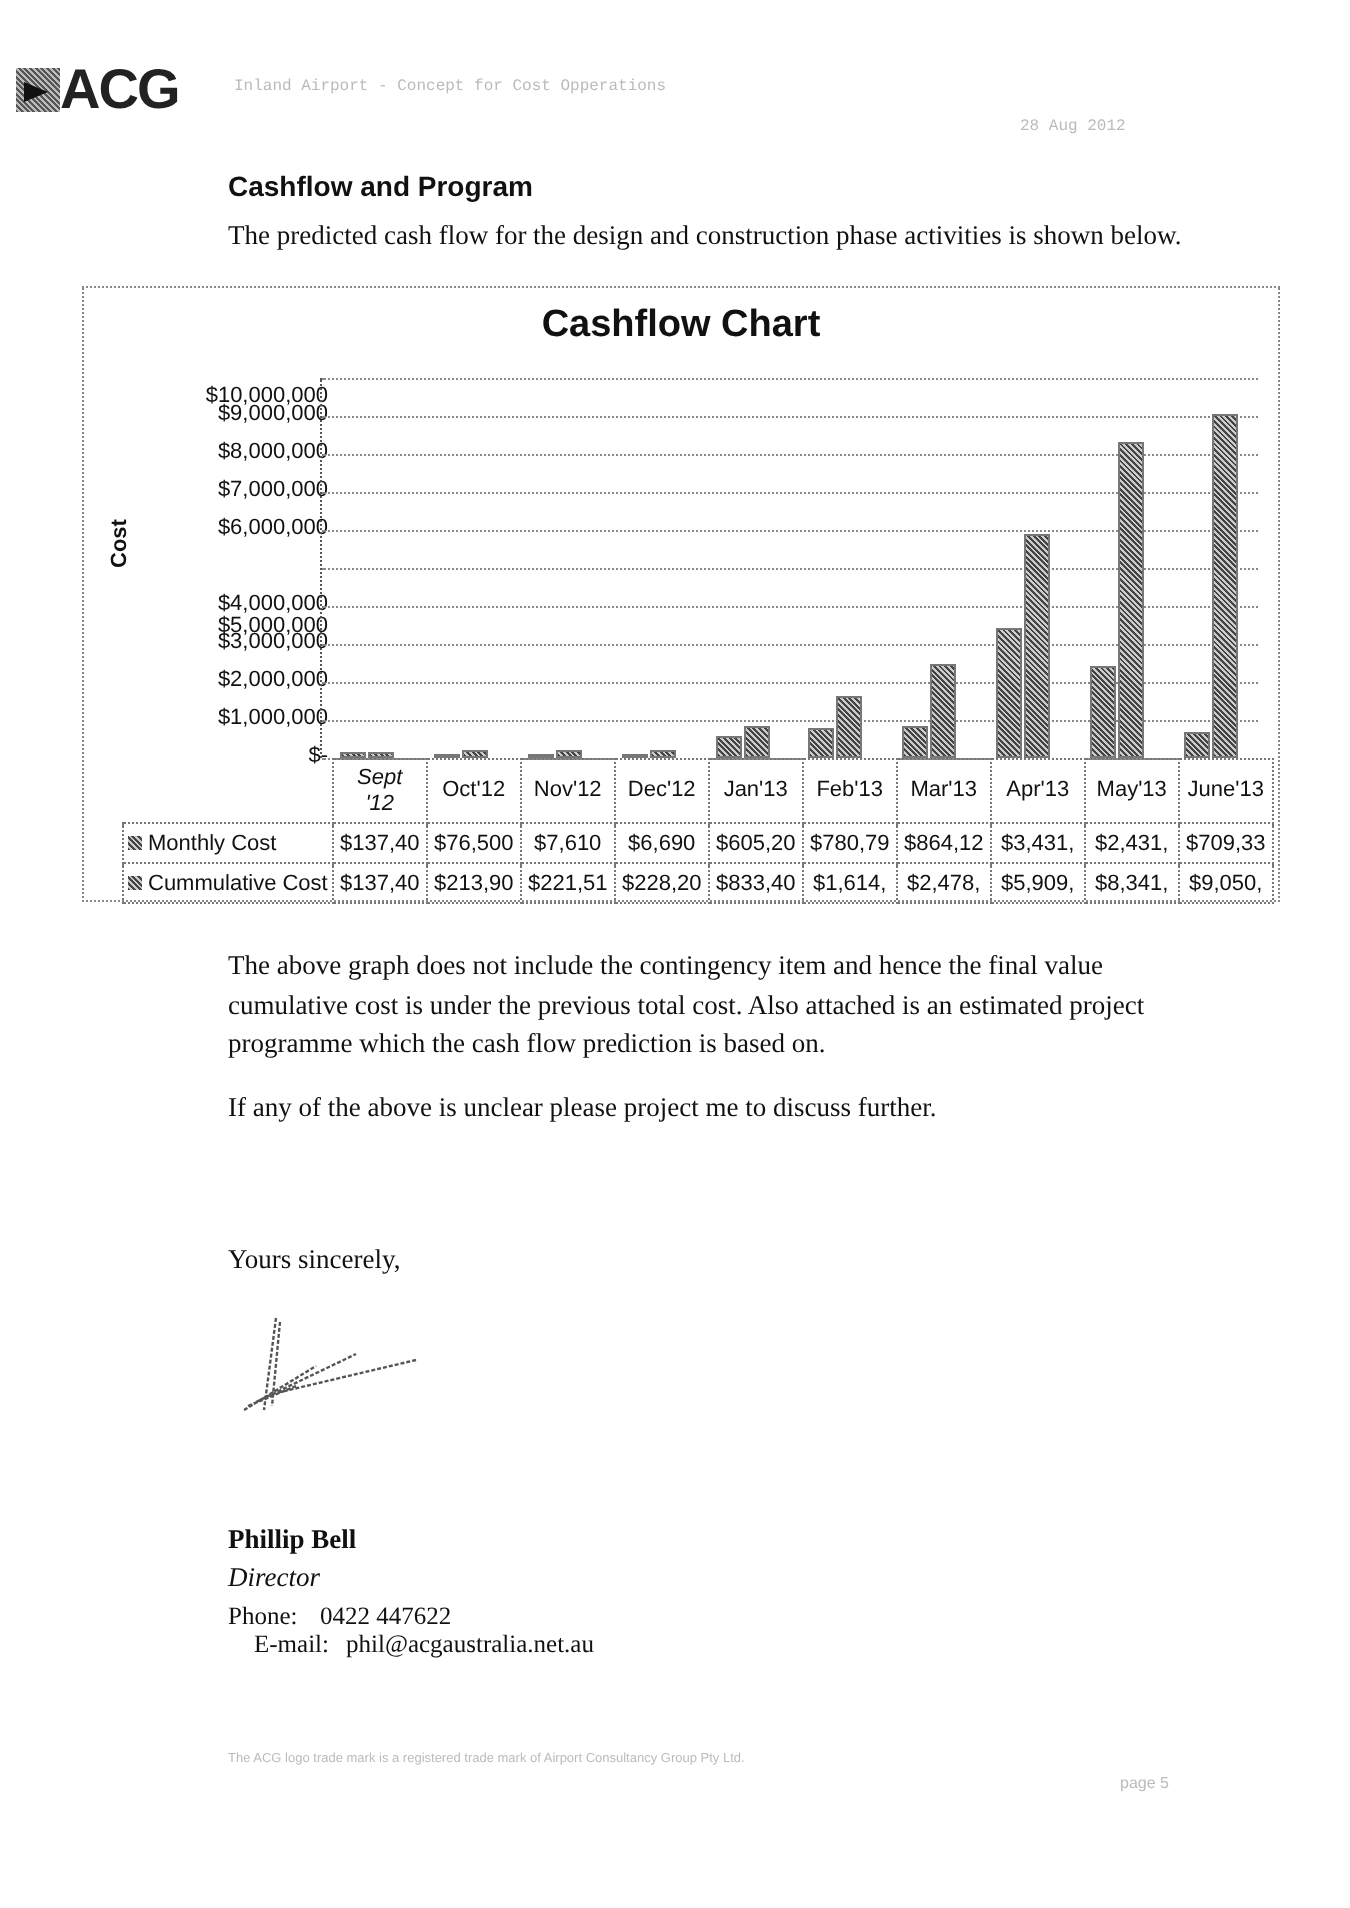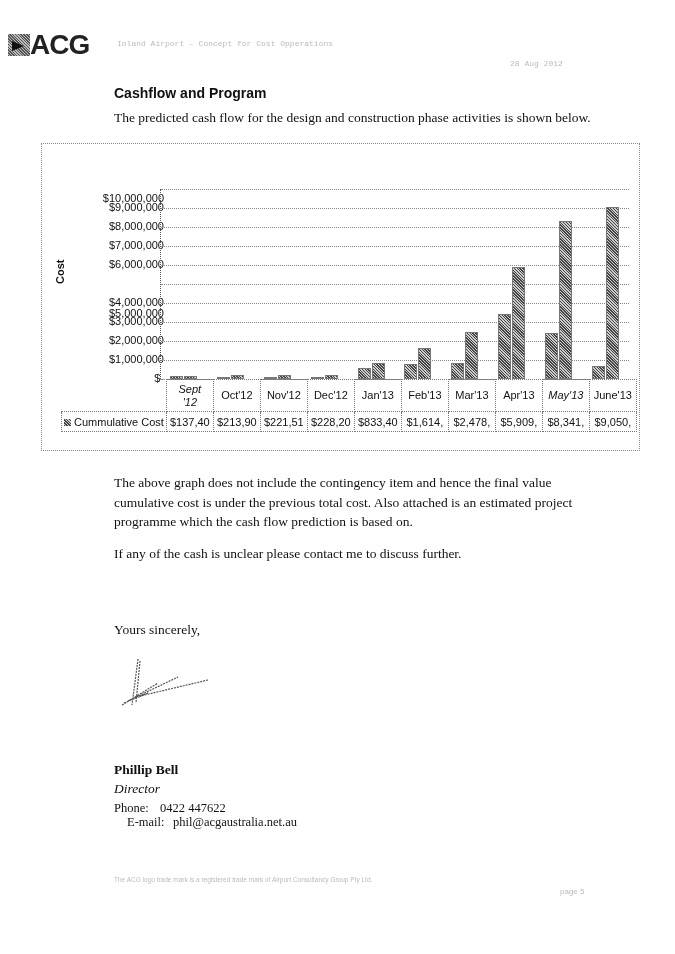--- a/index.html
+++ b/index.html
@@ -51,20 +51,21 @@
     <div class="letters">ACG</div>
   </div>
   <div class="header-title">Inland Airport - Concept for Cost Opperations</div>
   <div class="header-date">28 Aug 2012</div>
 </div>
 
 <div class="section-heading">Cashflow and Program</div>
 <div class="intro">The predicted cash flow for the design and construction phase activities is shown below.</div>
 
 <div class="chart-frame">
+  <div class="chart-title">Cashflow Chart</div>
   <div class="y-axis-label">Cost</div>
   <div id="yticks">
       <div class="y-tick" style="top: 48px;">$10,000,000</div>
       <div class="y-tick" style="top: 57px;">$9,000,000</div>
       <div class="y-tick" style="top: 76px;">$8,000,000</div>
       <div class="y-tick" style="top: 95px;">$7,000,000</div>
       <div class="y-tick" style="top: 114px;">$6,000,000</div>
       <div class="y-tick" style="top: 115px; margin-top: 48px;">$5,000,000</div>
       <div class="y-tick" style="top: 152px;">$4,000,000</div>
       <div class="y-tick" style="top: 171px;">$3,000,000</div>
@@ -111,42 +112,55 @@
       <td class="rowhead" style="border-top:none;border-left:none;width:95px;"></td>
     <td class="col" style="width: 41.8px; white-space: pre-line; font-style: italic;">Sept
 '12</td>
           <td class="col" style="width: 41.8px; white-space: pre-line;">Oct'12</td>
           <td class="col" style="width: 41.8px; white-space: pre-line;">Nov'12</td>
           <td class="col" style="width: 41.8px; white-space: pre-line;">Dec'12</td>
           <td class="col" style="width: 41.8px; white-space: pre-line;">Jan'13</td>
           <td class="col" style="width: 41.8px; white-space: pre-line;">Feb'13</td>
           <td class="col" style="width: 41.8px; white-space: pre-line;">Mar'13</td>
           <td class="col" style="width: 41.8px; white-space: pre-line;">Apr'13</td>
-          <td class="col" style="width: 41.8px; white-space: pre-line; font-style: italic;">May'13</td>
+          <td class="col" style="width: 41.8px; white-space: pre-line;">May'13</td>
           <td class="col" style="width: 41.8px; white-space: pre-line;">June'13</td>
+        </tr>
+    <tr id="row0">
+      <td class="rowhead"><span class="legend-key"></span><span>Monthly Cost</span></td>
+    <td class="col">$137,40</td>
+          <td class="col">$76,500</td>
+          <td class="col">$7,610</td>
+          <td class="col">$6,690</td>
+          <td class="col">$605,20</td>
+          <td class="col">$780,79</td>
+          <td class="col">$864,12</td>
+          <td class="col">$3,431,</td>
+          <td class="col">$2,431,</td>
+          <td class="col">$709,33</td>
         </tr>
     <tr id="row1">
       <td class="rowhead"><span class="legend-key"></span><span>Cummulative Cost</span></td>
     <td class="col">$137,40</td>
           <td class="col">$213,90</td>
           <td class="col">$221,51</td>
           <td class="col">$228,20</td>
           <td class="col">$833,40</td>
           <td class="col">$1,614,</td>
           <td class="col">$2,478,</td>
           <td class="col">$5,909,</td>
           <td class="col">$8,341,</td>
           <td class="col">$9,050,</td>
         </tr>
   </tbody>
     </table>
 </div>
 
 <div class="para" style="top:473px;">The above graph does not include the contingency item and hence the final value cumulative cost is under the previous total cost. Also attached is an estimated project programme which the cash flow prediction is based on.</div>
-<div class="para" style="top:544px;">If any of the cash is unclear please contact me to discuss further.</div>
+<div class="para" style="top:544px;">If any of the above is unclear please project me to discuss further.</div>
 <div class="para" style="top:620px;">Yours sincerely,</div>
 
 <div class="signature">
   <svg width="110" height="55" viewBox="0 0 110 55">
     <path d="M20 4 L14 50 M22 6 L18 48 M4 50 L40 28 M10 46 L60 22 M18 42 L90 25 M6 48 L30 38" stroke="#555" stroke-width="1.2" stroke-dasharray="2 1" fill="none"></path>
   </svg>
 </div>
 
 <div class="sig-name">Phillip Bell</div>
 <div class="sig-title">Director</div>

